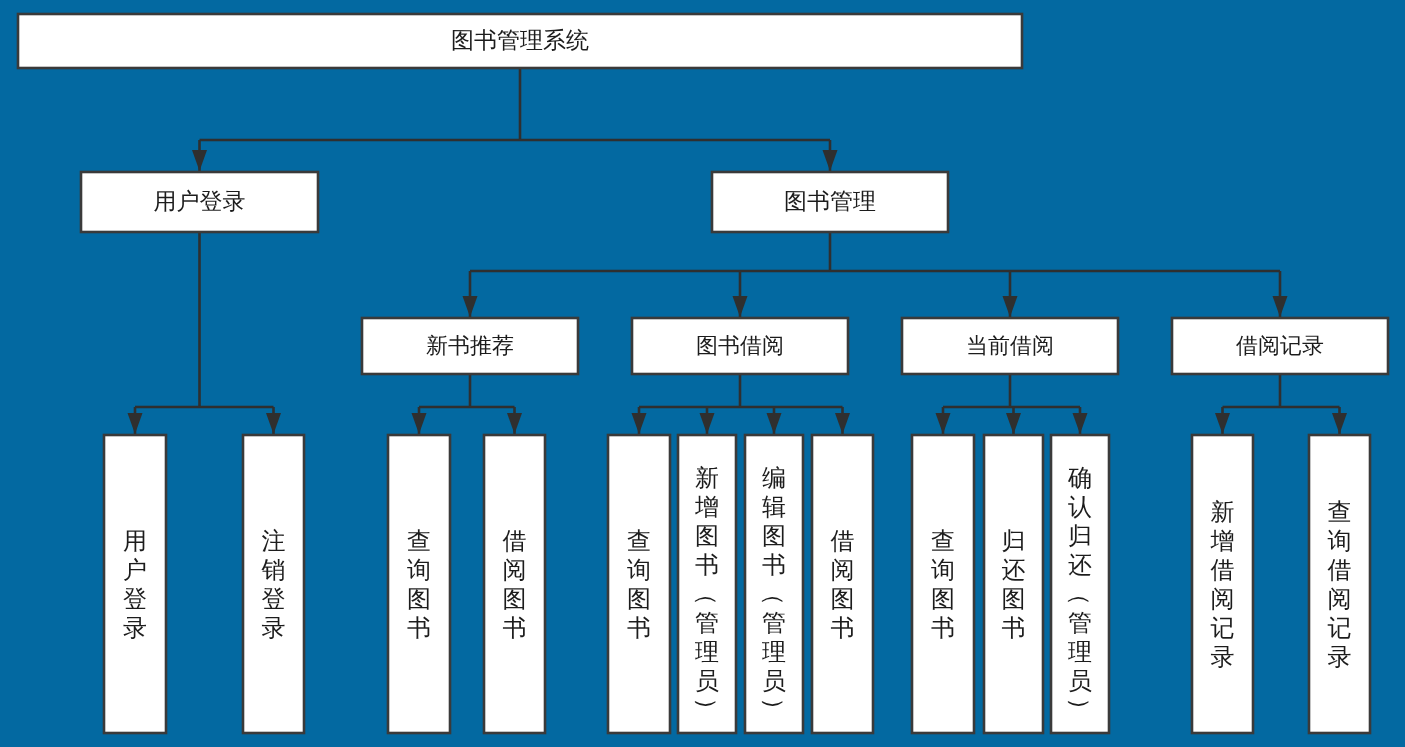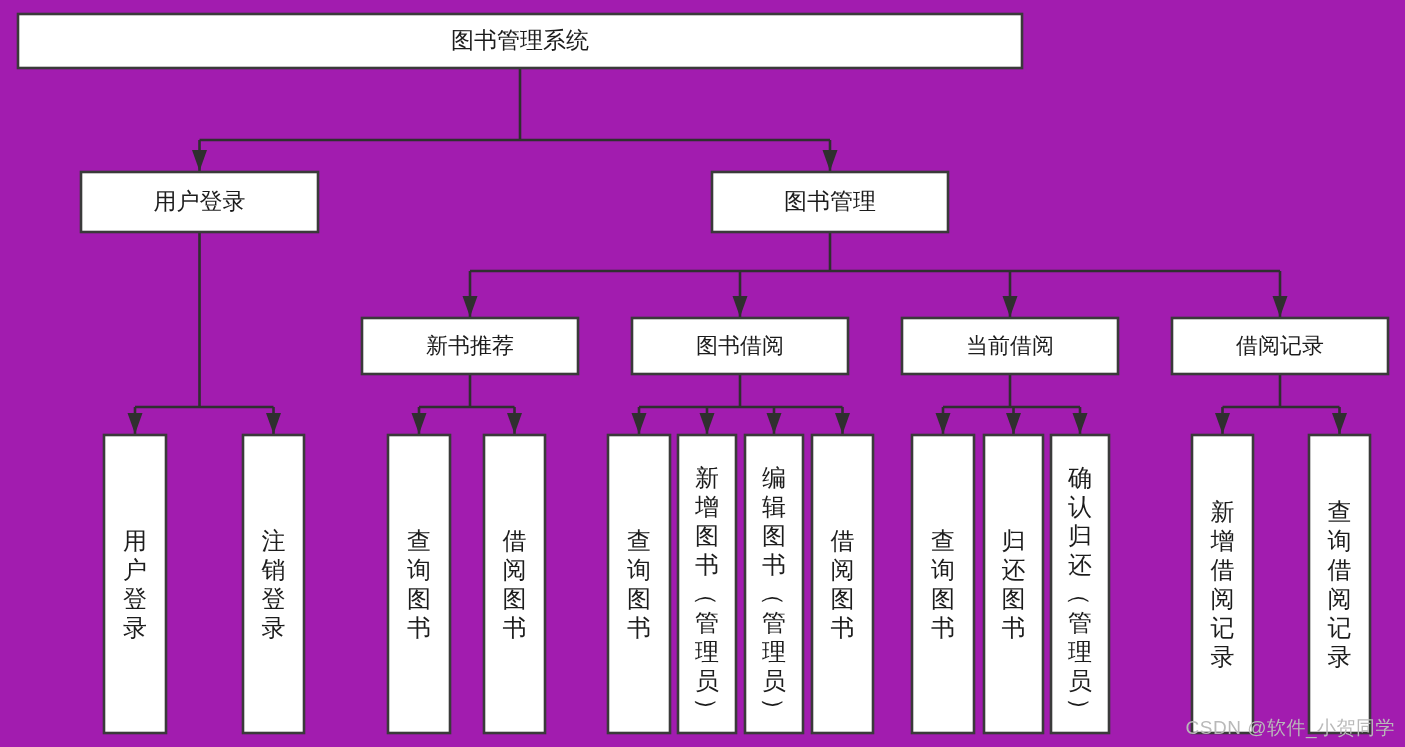--- a/index.html
+++ b/index.html
@@ -10,21 +10,21 @@
   body {
     width: 1405px;
     height: 747px;
     font-family: "Liberation Sans", "DejaVu Sans", sans-serif;
     overflow: hidden;
   }
   #diagram-root {
     position: relative;
     width: 1405px;
     height: 747px;
-    background: #a21caf;
+    background: #0369a1;
   }
   svg#flow {
     position: absolute;
     left: 0;
     top: 0;
     width: 1405px;
     height: 747px;
     display: block;
   }
   .node-box {
@@ -290,15 +290,14 @@
             <text x="1339.5" y="540.5" class="leaf-label" font-size="25" text-anchor="middle" dominant-baseline="central">询</text>
             <text x="1339.5" y="569.5" class="leaf-label" font-size="25" text-anchor="middle" dominant-baseline="central">借</text>
             <text x="1339.5" y="598.5" class="leaf-label" font-size="25" text-anchor="middle" dominant-baseline="central">阅</text>
             <text x="1339.5" y="627.5" class="leaf-label" font-size="25" text-anchor="middle" dominant-baseline="central">记</text>
             <text x="1339.5" y="656.5" class="leaf-label" font-size="25" text-anchor="middle" dominant-baseline="central">录</text>
           </g>
         </g>
       </g>
   </svg>
 
-  <div class="watermark">CSDN @软件_小贺同学</div>
 
 </div>
 
 </body></html>

